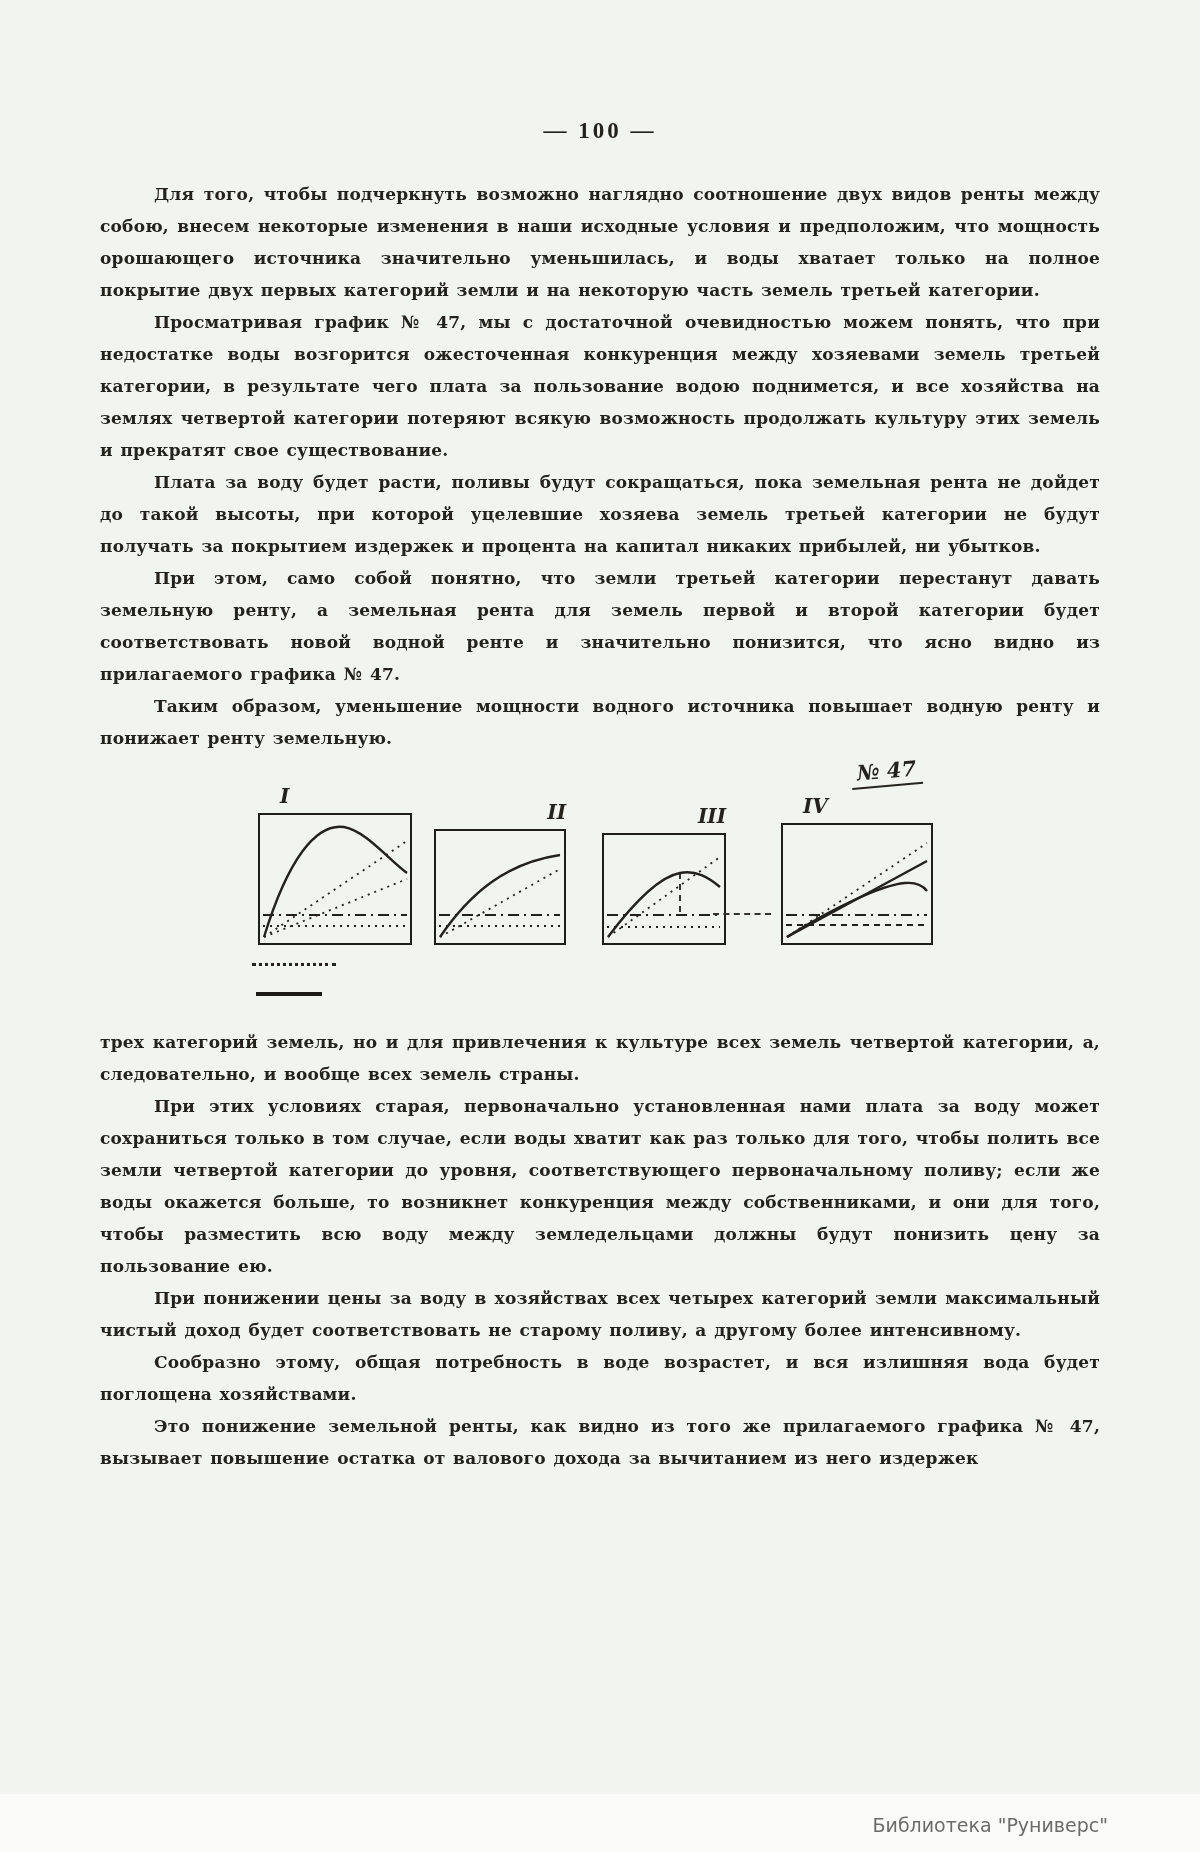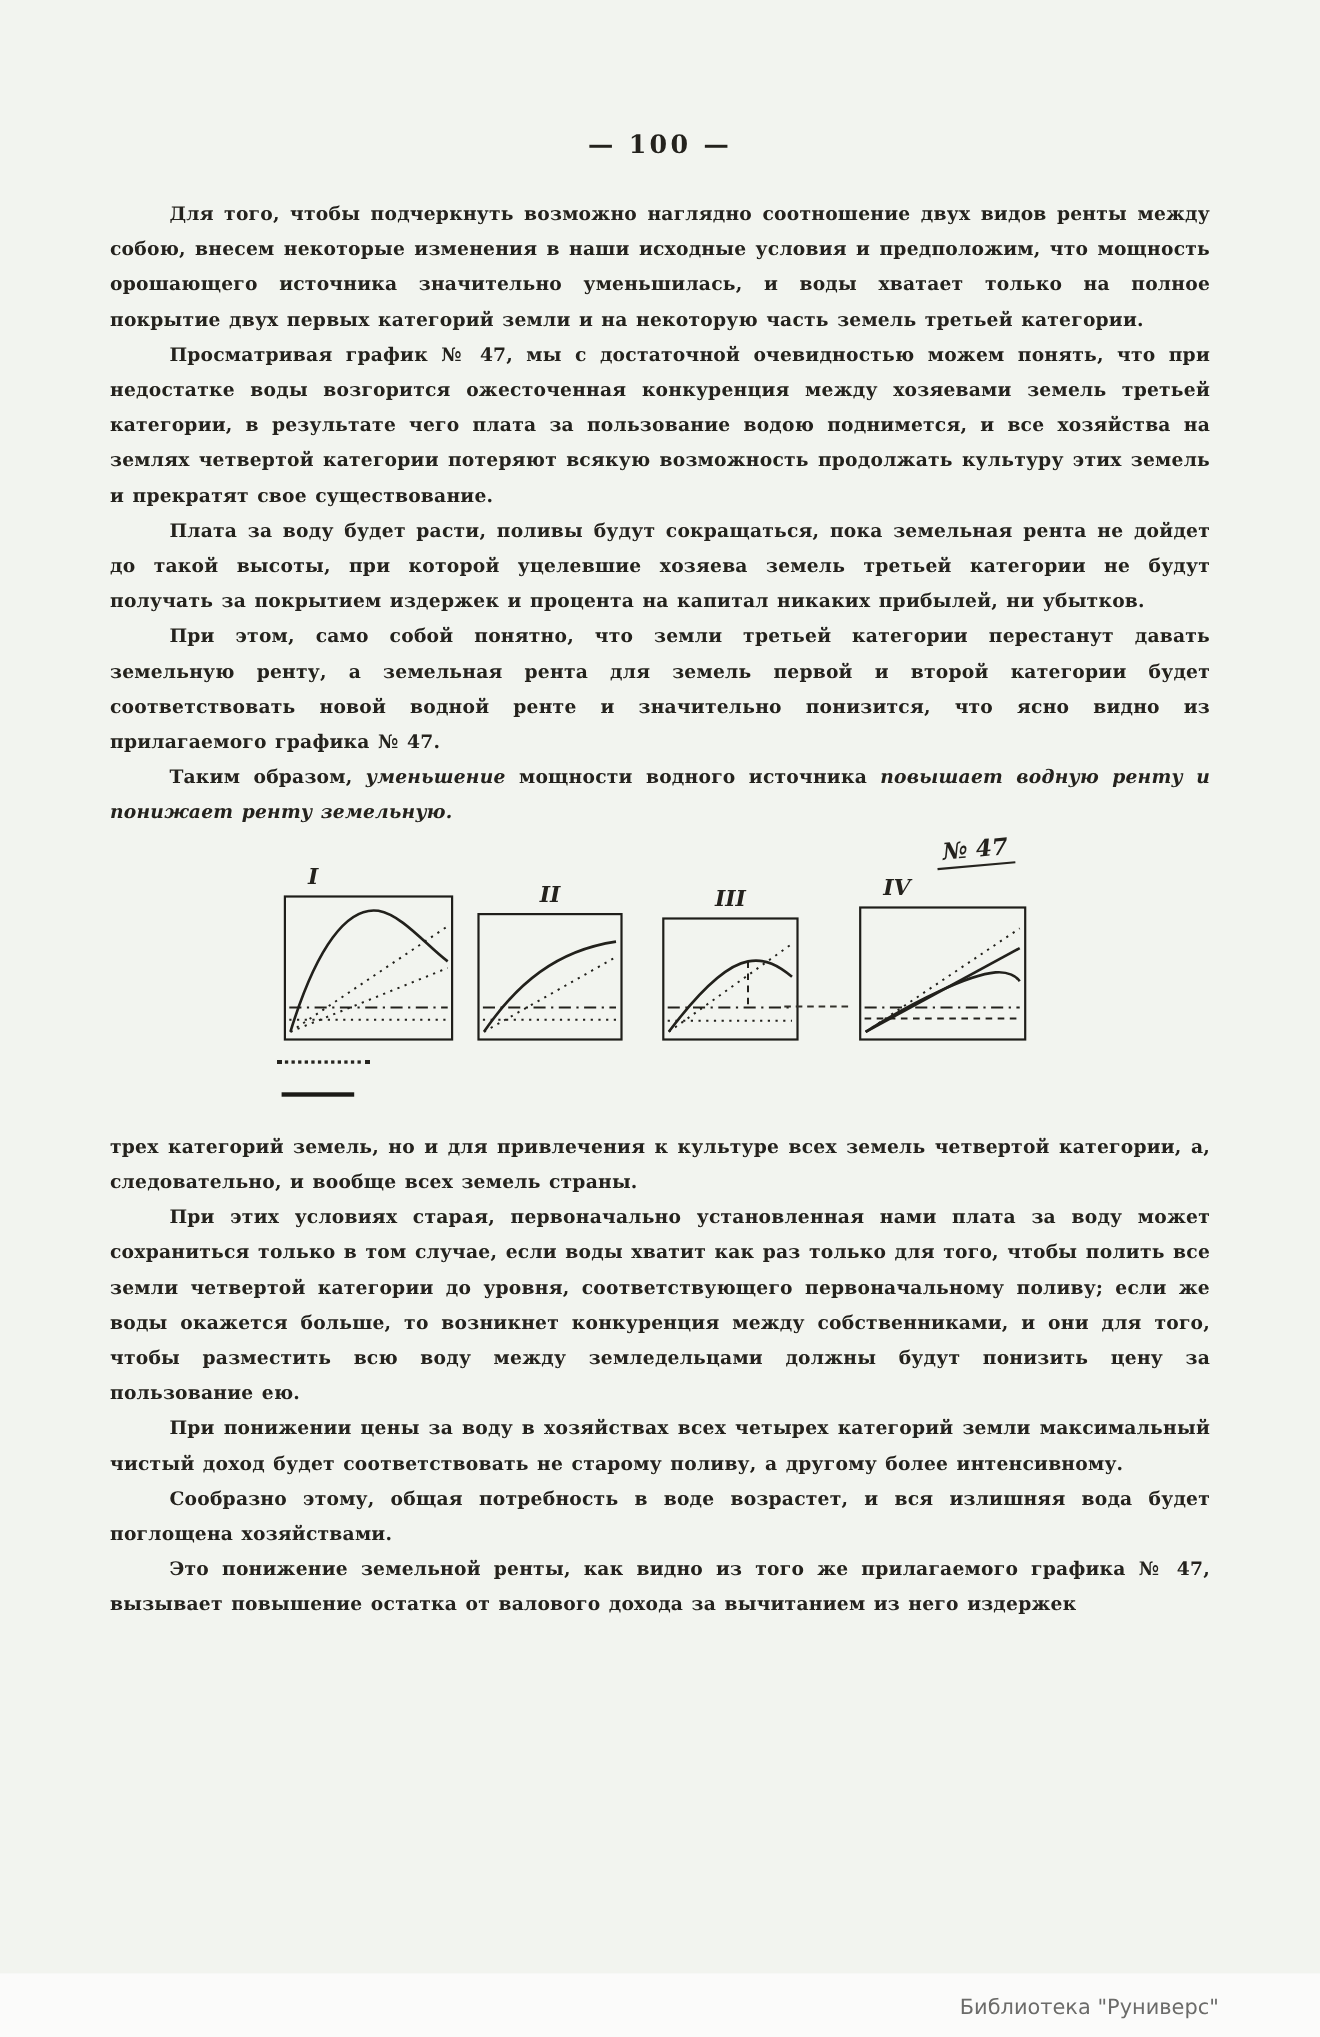--- a/index.html
+++ b/index.html
@@ -14,42 +14,43 @@
     font-family: "DejaVu Serif", serif;
     color: #24221d;
     overflow: hidden;
   }
   .page-number {
     text-align: center;
     font-size: 23px;
     font-weight: bold;
     letter-spacing: 3px;
     margin-bottom: 34px;
+    font-family: Liberation Serif, serif;
   }
   .text-block { width: 1000px; }
   .para {
     margin: 0;
     font-size: 17px;
     line-height: 32px;
     font-weight: bold;
     letter-spacing: 0.2px;
     word-spacing: 1.5px;
     text-align: justify;
   }
   .para.indent { text-indent: 54px; }
-  .em { font-style: italic; }
+  .em { }
 
   
   .figure { margin: 30px 0 30px 158px; width: 690px; }
   .panels { display: flex; align-items: flex-end; position: relative; }
   .panel { position: relative; }
   .panel-label {
     font-size: 20px;
     font-weight: bold;
-    text-align: center;
+    text-align: right;
     margin-bottom: 5px;
     font-style: italic;
   }
   .lbl-left { text-align: left; padding-left: 22px; }
   .panel svg { display: block; border: 2px solid #1f1e1a; background: #f2f4ef; }
   .panel2 { margin-left: 22px; }
   .panel3 { margin-left: 36px; }
   .panel4 { margin-left: 55px; }
   .fig-number {
     position: absolute;

